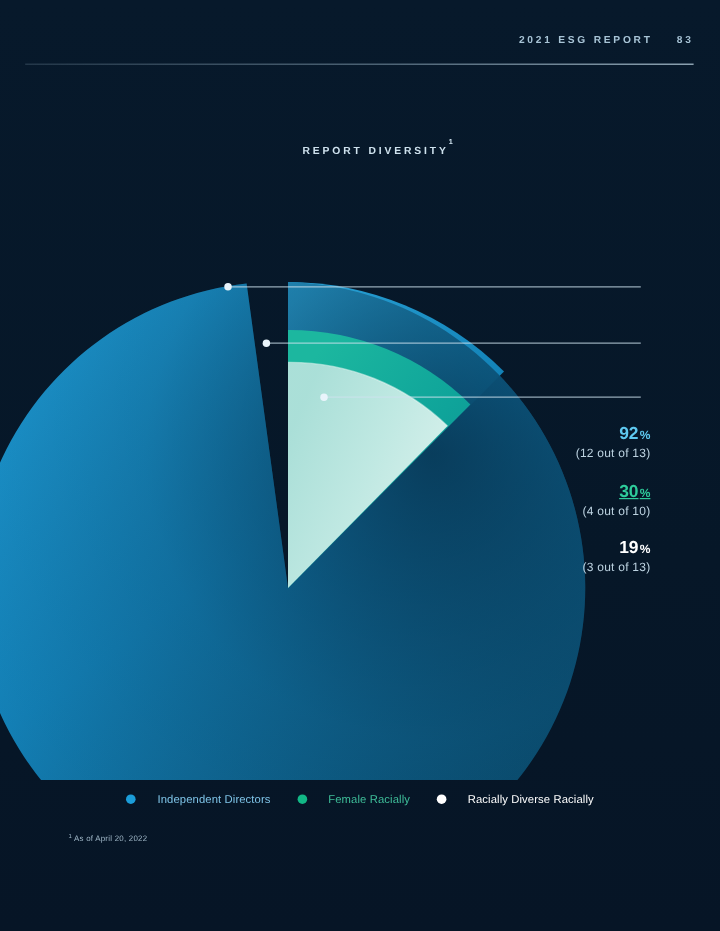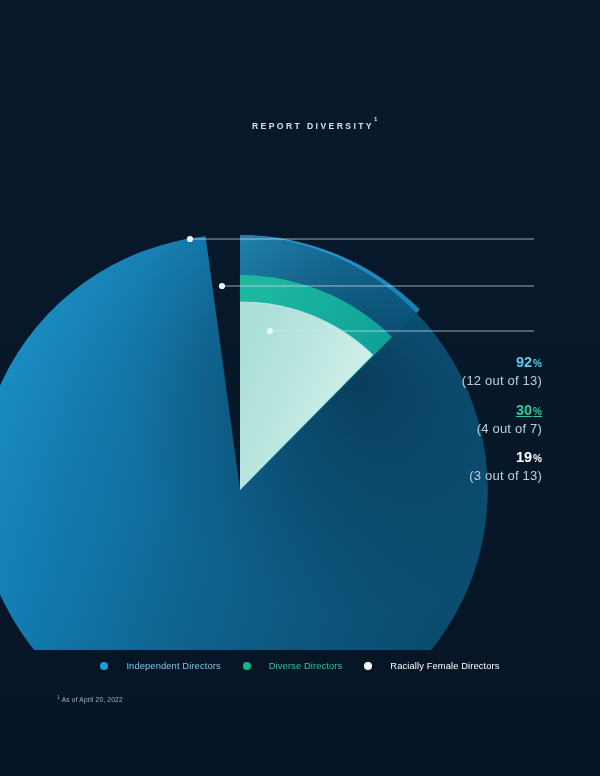--- a/index.html
+++ b/index.html
@@ -33,21 +33,21 @@
   .chart-title sup{font-size:6px;letter-spacing:0;top:-4px;position:relative;}
 
   
   .chart-wrap{position:absolute;left:0;top:150px;width:600px;height:500px;}
   .chart-svg{position:absolute;left:0;top:0;}
 
   
   .callout{position:absolute;text-align:right;white-space:nowrap;}
   .callout .pct{font-size:14.5px;font-weight:700;line-height:1;}
   .callout .pct .sym{font-size:10px;font-weight:700;margin-left:1px;}
-  .callout .sub{font-size:13px;color:#bcd2e0;margin-top:3px;letter-spacing:.2px;}
+  .callout .sub{font-size:10px;color:#bcd2e0;margin-top:3px;letter-spacing:.2px;}
   #callout-0{right:58px;top:205px;}
   #callout-0 .pct{color:#5ec8ef;}
   #callout-1{right:58px;top:253px;}
   #callout-1 .pct{color:#2ecc9b;}
   #callout-2{right:58px;top:300px;}
   #callout-2 .pct{color:#ffffff;}
 
   
   .legend{
     position:absolute;left:0;top:660px;width:600px;
@@ -62,20 +62,26 @@
     position:absolute;left:57px;top:694px;
     color:#9fb6c6;font-size:6.6px;letter-spacing:.2px;
   }
   .footnote sup{font-size:5px;}
 </style>
 </head>
 <body>
 
 <div class="page">
 
+  <div class="header">
+    <div class="header-text">
+      <span>2021 ESG REPORT</span><span class="header-page">83</span>
+    </div>
+    <div class="header-rule"></div>
+  </div>
 
   <div class="chart-title">
     <span>REPORT DIVERSITY</span><sup>1</sup>
   </div>
 
   <div class="chart-wrap">
     <svg class="chart-svg" width="600" height="500" viewBox="0 0 600 500">
       <defs>
 
         <linearGradient id="gradBlue" x1="0.18" y1="0.05" x2="0.85" y2="0.95">
@@ -147,43 +153,43 @@
       <div class="pct" style="color: rgb(94, 200, 239);">
         <span>92</span><span class="sym">%</span>
       </div>
       <div class="sub">(12 out of 13)</div>
     </div>
 
     <div class="callout" id="callout-1">
       <div class="pct" style="color: rgb(46, 204, 155); text-decoration: underline;">
         <span>30</span><span class="sym">%</span>
       </div>
-      <div class="sub">(4 out of 7)</div>
+      <div class="sub">(4 out of 10)</div>
     </div>
 
     <div class="callout" id="callout-2">
       <div class="pct" style="color: rgb(255, 255, 255);">
         <span>19</span><span class="sym">%</span>
       </div>
       <div class="sub">(3 out of 13)</div>
     </div>
   </div>
 
   <div class="legend">
     <div class="legend-item">
       <span class="legend-dot" id="legend-dot-0" style="background: rgb(27, 157, 217);"></span>
       <span class="legend-label" id="legend-label-0" style="color: rgb(127, 196, 232);">Independent Directors</span>
     </div>
     <div class="legend-item">
       <span class="legend-dot" id="legend-dot-1" style="background: rgb(18, 184, 134);"></span>
-      <span class="legend-label" id="legend-label-1" style="color: rgb(63, 191, 154);">Diverse Directors</span>
+      <span class="legend-label" id="legend-label-1" style="color: rgb(63, 191, 154);">Female Racially</span>
     </div>
     <div class="legend-item">
       <span class="legend-dot" id="legend-dot-2" style="background: rgb(255, 255, 255);"></span>
-      <span class="legend-label" id="legend-label-2" style="color: rgb(255, 255, 255);">Racially Female Directors</span>
+      <span class="legend-label" id="legend-label-2" style="color: rgb(255, 255, 255);">Racially Diverse Racially</span>
     </div>
   </div>
 
   <div class="footnote">
     <sup>1</sup><span> As of April 20, 2022</span>
   </div>
 
 </div>
 
 </body></html>

